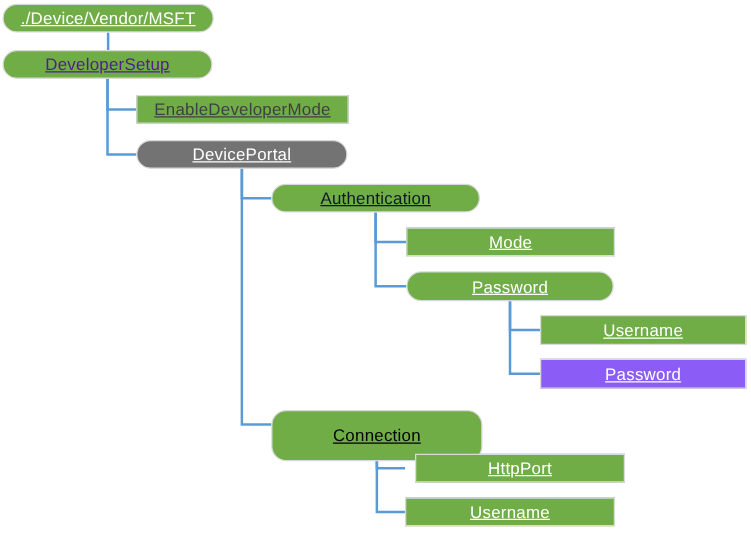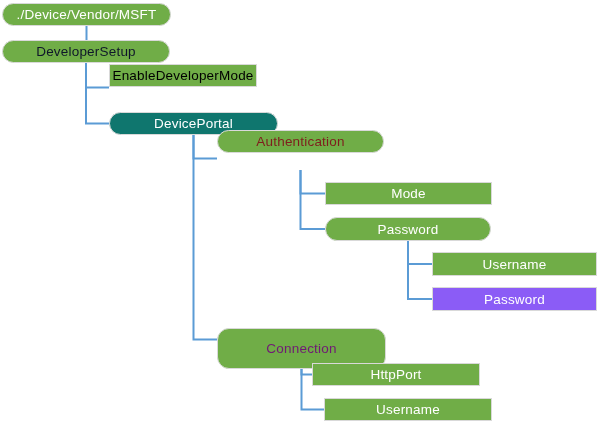--- a/index.html
+++ b/index.html
@@ -35,20 +35,21 @@
     display: flex;
     align-items: center;
     justify-content: center;
     z-index: 1;
     color: #ffffff;
     font-size: 13.5px;
     letter-spacing: 0.2px;
     white-space: nowrap;
     overflow: hidden;
     border: 1px solid #d9d9d9;
+    text-decoration: underline;
   }
   .node.stadium {
     border-radius: 12px;
   }
   .node.rect {
     border-radius: 0;
   }
 </style>
 </head>
 <body>
@@ -63,25 +64,25 @@
       <polyline points="193.5,135 193.5,339.5 217,339.5" stroke="#5B9BD5"></polyline>
       <polyline points="300.5,170 300.5,193.5 325,193.5" stroke="#5B9BD5"></polyline>
       <polyline points="300.5,170 300.5,229 325,229" stroke="#5B9BD5"></polyline>
       <polyline points="408,241 408,264 432,264" stroke="#5B9BD5"></polyline>
       <polyline points="408,241 408,299 432,299" stroke="#5B9BD5"></polyline>
       <polyline points="301.5,351 301.5,374.5 324,374.5" stroke="#5B9BD5"></polyline>
       <polyline points="301.5,351 301.5,409.5 324,409.5" stroke="#5B9BD5"></polyline>
     </svg>
 
   <div class="node stadium" style="left: 2px; top: 3px; width: 169px; height: 23px; background: rgb(112, 173, 71); border-color: rgb(217, 217, 217); color: rgb(255, 255, 255);">./Device/Vendor/MSFT</div>
-  <div class="node stadium" style="left: 2px; top: 40px; width: 168px; height: 23px; background: rgb(112, 173, 71); border-color: rgb(217, 217, 217); color: #0f172a;">DeveloperSetup</div>
-  <div class="node rect" style="left: 109px; top: 64px; width: 148px; height: 23px; background: rgb(112, 173, 71); border-color: rgb(217, 217, 217); color: #000000;">EnableDeveloperMode</div>
-  <div class="node stadium" style="left: 109px; top: 112px; width: 169px; height: 23px; background: #0f766e; border-color: rgb(217, 217, 217); color: rgb(255, 255, 255);">DevicePortal</div>
-  <div class="node stadium" style="left: 217px; top: 130px; width: 167px; height: 23px; background: rgb(112, 173, 71); border-color: rgb(217, 217, 217); color: #7f1d1d;">Authentication</div>
+  <div class="node stadium" style="left: 2px; top: 40px; width: 168px; height: 23px; background: rgb(112, 173, 71); border-color: rgb(217, 217, 217); color: #4c1d95;">DeveloperSetup</div>
+  <div class="node rect" style="left: 109px; top: 76px; width: 170px; height: 23px; background: rgb(112, 173, 71); border-color: rgb(217, 217, 217); color: #404040;">EnableDeveloperMode</div>
+  <div class="node stadium" style="left: 109px; top: 112px; width: 169px; height: 23px; background: #737373; border-color: rgb(217, 217, 217); color: rgb(255, 255, 255);">DevicePortal</div>
+  <div class="node stadium" style="left: 217px; top: 147px; width: 167px; height: 23px; background: rgb(112, 173, 71); border-color: rgb(217, 217, 217); color: #0f172a;">Authentication</div>
   <div class="node rect" style="left: 325px; top: 182px; width: 167px; height: 23px; background: rgb(112, 173, 71); border-color: rgb(217, 217, 217); color: rgb(255, 255, 255);">Mode</div>
   <div class="node stadium" style="left: 325px; top: 217px; width: 166px; height: 24px; background: rgb(112, 173, 71); border-color: rgb(217, 217, 217); color: rgb(255, 255, 255);">Password</div>
   <div class="node rect" style="left: 432px; top: 252px; width: 165px; height: 24px; background: rgb(112, 173, 71); border-color: rgb(217, 217, 217); color: rgb(255, 255, 255);">Username</div>
   <div class="node rect" style="left: 432px; top: 287px; width: 165px; height: 24px; background: #8b5cf6; border-color: rgb(217, 217, 217); color: rgb(255, 255, 255);">Password</div>
-  <div class="node stadium" style="left: 217px; top: 328px; width: 169px; height: 41px; background: rgb(112, 173, 71); border-color: rgb(217, 217, 217); color: #701a75;">Connection</div>
-  <div class="node rect" style="left: 312px; top: 363px; width: 168px; height: 23px; background: rgb(112, 173, 71); border-color: rgb(217, 217, 217); color: rgb(255, 255, 255);">HttpPort</div>
+  <div class="node stadium" style="left: 217px; top: 328px; width: 169px; height: 41px; background: rgb(112, 173, 71); border-color: rgb(217, 217, 217); color: #000000;">Connection</div>
+  <div class="node rect" style="left: 332px; top: 363px; width: 168px; height: 23px; background: rgb(112, 173, 71); border-color: rgb(217, 217, 217); color: rgb(255, 255, 255);">HttpPort</div>
   <div class="node rect" style="left: 324px; top: 398px; width: 168px; height: 23px; background: rgb(112, 173, 71); border-color: rgb(217, 217, 217); color: rgb(255, 255, 255);">Username</div>
 
 </div>
 
 </body></html>

